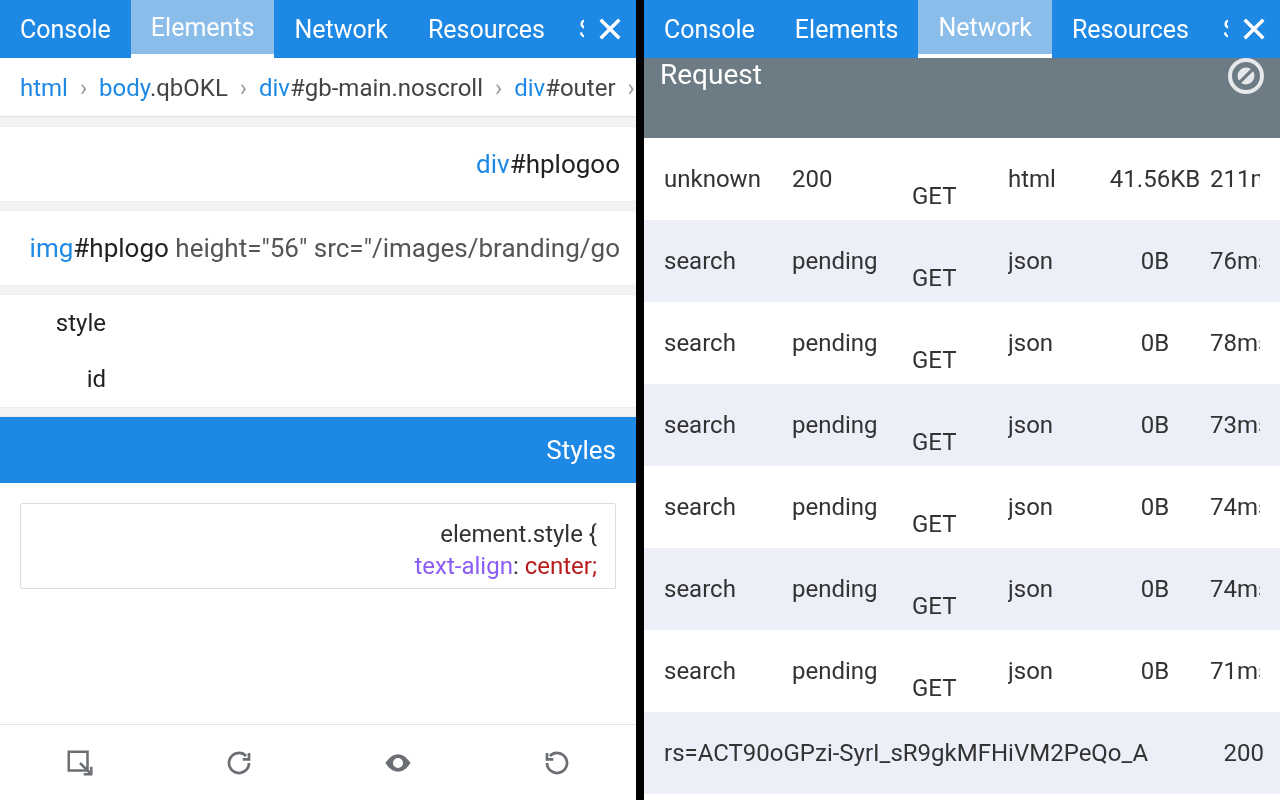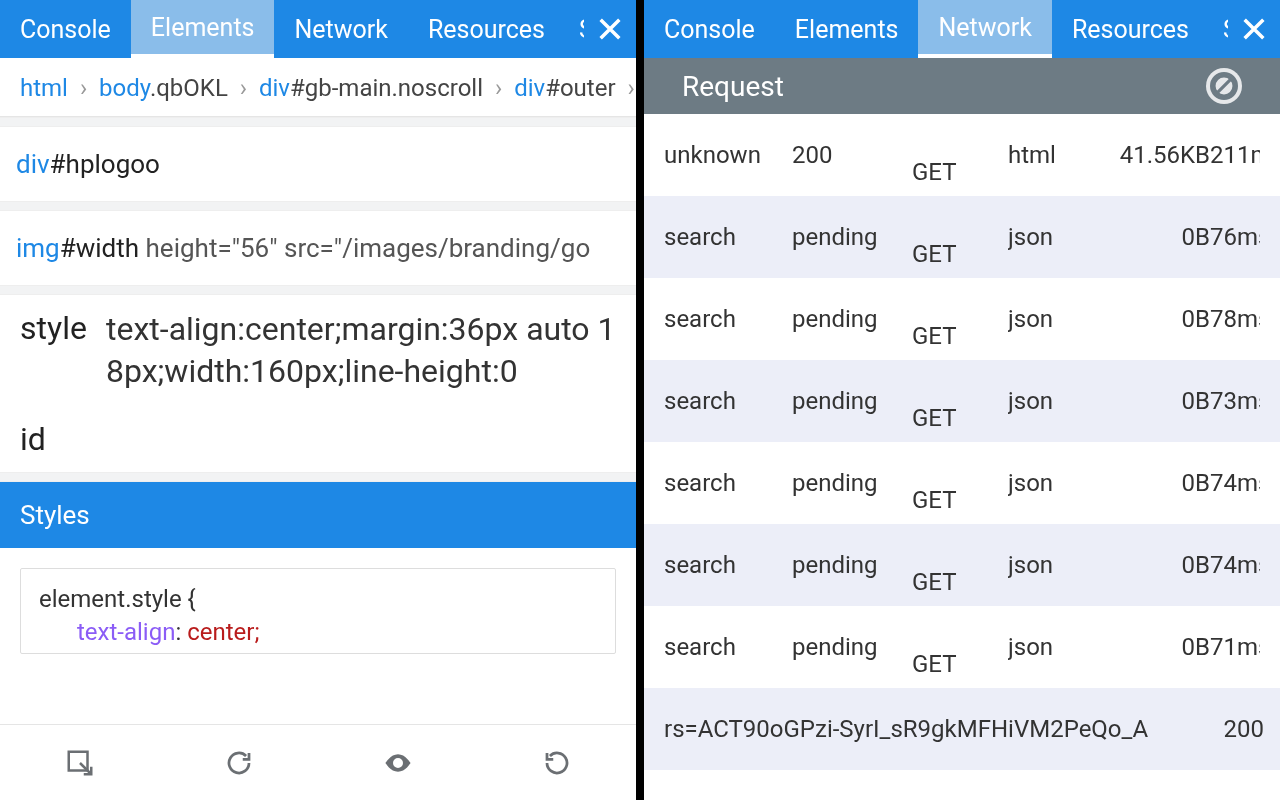--- a/index.html
+++ b/index.html
@@ -28,59 +28,59 @@
   
   .elrow { padding:22px 16px; font-size:26px; background:#fff; white-space:nowrap; overflow:hidden; }
   .elrow .tagname { color:#1e88e5; }
   .elrow .idcls { color:#222; }
   .elrow .attrs { color:#555; }
 
   
   .sect { background:#1e88e5; color:#fff; font-size:26px; padding:18px 20px; }
 
   
-  .attr-row { display:flex; padding:14px 20px; font-size:32px; }
+  .attr-row { display:flex; padding:14px 20px; font-size:24px; }
   .attr-key { width:86px; color:#222; flex:none; }
   .attr-val { flex:1; color:#333; line-height:1.3; word-break:break-all; }
 
   
   .styles-wrap { padding:20px; }
   .styles-box { border:1px solid #ddd; border-radius:2px; padding:14px 18px 0 18px; font-size:24px; color:#333; line-height:1.35; overflow:hidden; height:86px; }
   .prop { color:#8b5cf6; }
   .val { color:#b91c1c; }
   .indent { padding-left:38px; }
   .faded { opacity:0.15; white-space:nowrap; }
 
   
   .bottombar { position:absolute; left:0; right:0; bottom:0; height:76px; background:#fff; border-top:1px solid #e5e5e5; display:flex; }
   .bottombar .btn { flex:1; display:flex; align-items:center; justify-content:center; color:#6b6f73; }
   .bottombar svg { width:30px; height:30px; }
 
   
-  .req-header { height:56px; background:#6d7b84; color:#fff; display:flex; align-items:center; padding:0 38px; font-size:28px; }
+  .req-header { height:80px; background:#6d7b84; color:#fff; display:flex; padding:0 16px; font-size:28px; }
   .req-header .spacer-flex { flex:1; }
   .stop-icon { width:36px; height:36px; border-radius:50%; background:#e6e8ea; display:flex; align-items:center; justify-content:center; }
   .stop-icon::before { content:""; width:22px; height:22px; border:3px solid #6d7b84; border-radius:50%; position:absolute; }
   .stop-icon svg { width:30px; height:30px; }
 
   
   .net-rows { flex:1; overflow:hidden; }
   .net-row { display:flex; align-items:center; height:82px; padding:0 20px 0 20px; font-size:24px; color:#333; white-space:nowrap; }
   .net-row.alt { background:#eceef8; }
   .nc { overflow:hidden; text-overflow:clip; }
   .nc.name   { width:128px; flex:none; }
   .nc.status { width:120px; flex:none; }
   .nc.method { width:96px;  flex:none;margin-top:33px; }
   .nc.type   { width:92px;  flex:none; }
-  .nc.size   { width:110px; flex:none; text-align:right; }
+  .nc.size   { width:110px; flex:none; text-align:center; }
   .nc.time   { flex:1; text-align:left; }
   .net-row.last .nc.name { width:520px; }
   .net-row.last .nc.status { width:80px; text-align:right; }
 
-  .left-scroll { flex:1; overflow:hidden; position:relative; }
+  .left-scroll { flex:1; overflow:hidden; position:relative;text-align:right; }
 </style>
 </head>
 <body>
 
 <div class="root">
 
   <div class="pane left">
     <div class="tabbar">
       <div class="tab">Console</div>
       <div class="tab active">Elements</div>
@@ -108,28 +108,27 @@
 
       <div class="spacer"></div>
 
       <div class="elrow">
         <span class="tagname">div</span><span class="idcls">#hplogoo</span>
       </div>
 
       <div class="spacer"></div>
 
       <div class="elrow">
-        <span class="tagname">img</span><span class="idcls">#width</span><span class="attrs"> height="56" src="/images/branding/go</span>
+        <span class="tagname">img</span><span class="idcls">#hplogo</span><span class="attrs"> height="56" src="/images/branding/go</span>
       </div>
 
       <div class="spacer"></div>
 
       <div class="attr-row">
         <div class="attr-key">style</div>
-        <div class="attr-val">text-align:center;margin:36px auto 18px;width:160px;line-height:0</div>
       </div>
       <div class="attr-row">
         <div class="attr-key">id</div>
       </div>
 
       <div class="spacer"></div>
 
       <div class="sect">Styles</div>
 
       <div class="styles-wrap">

